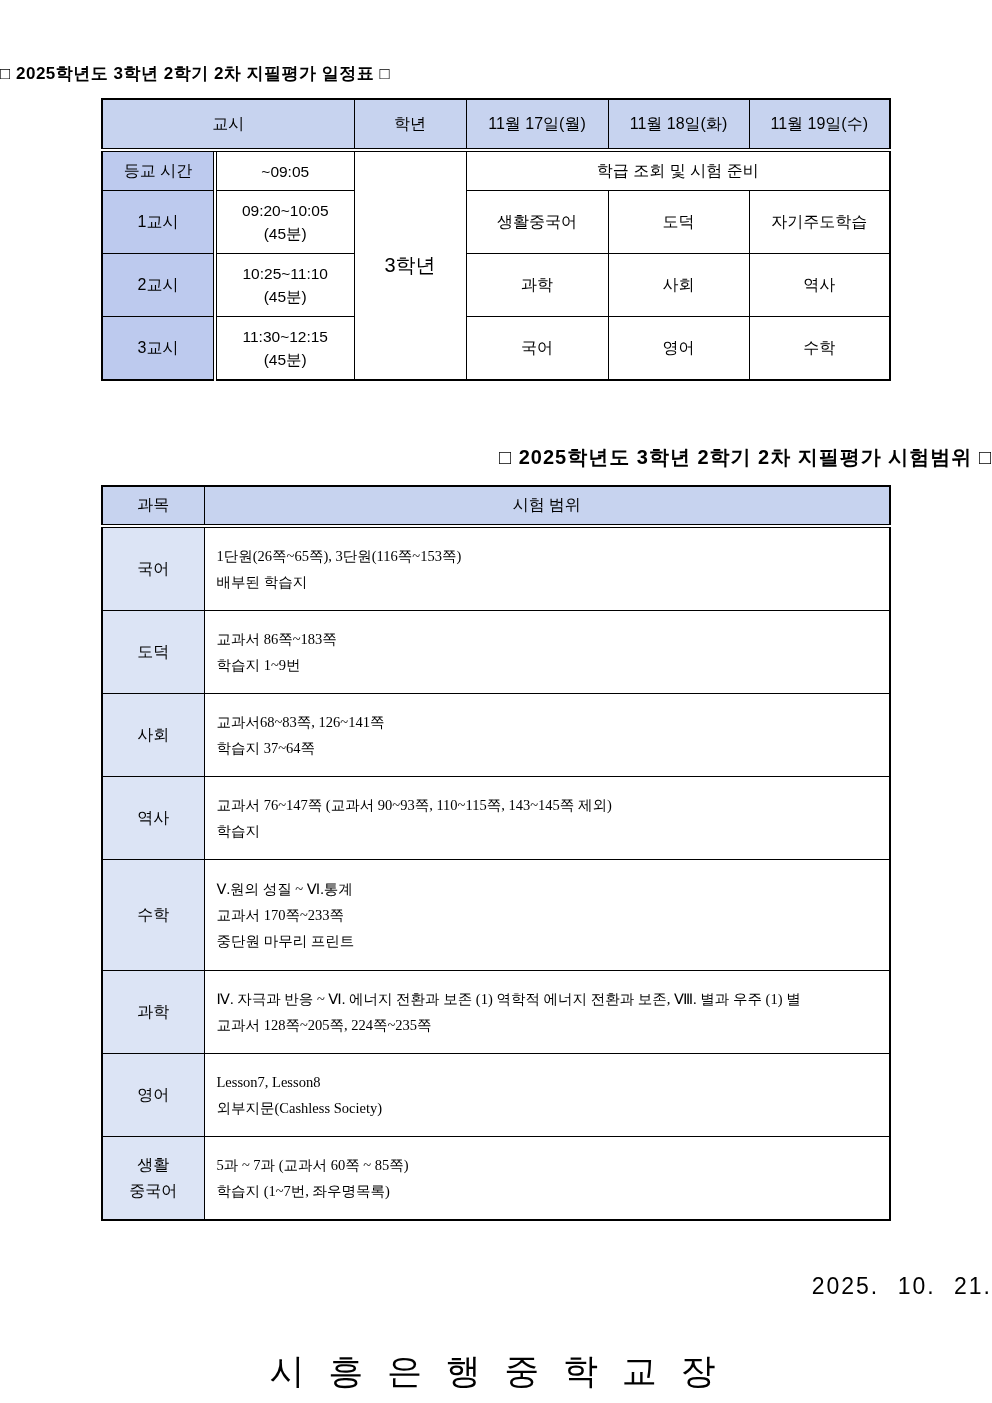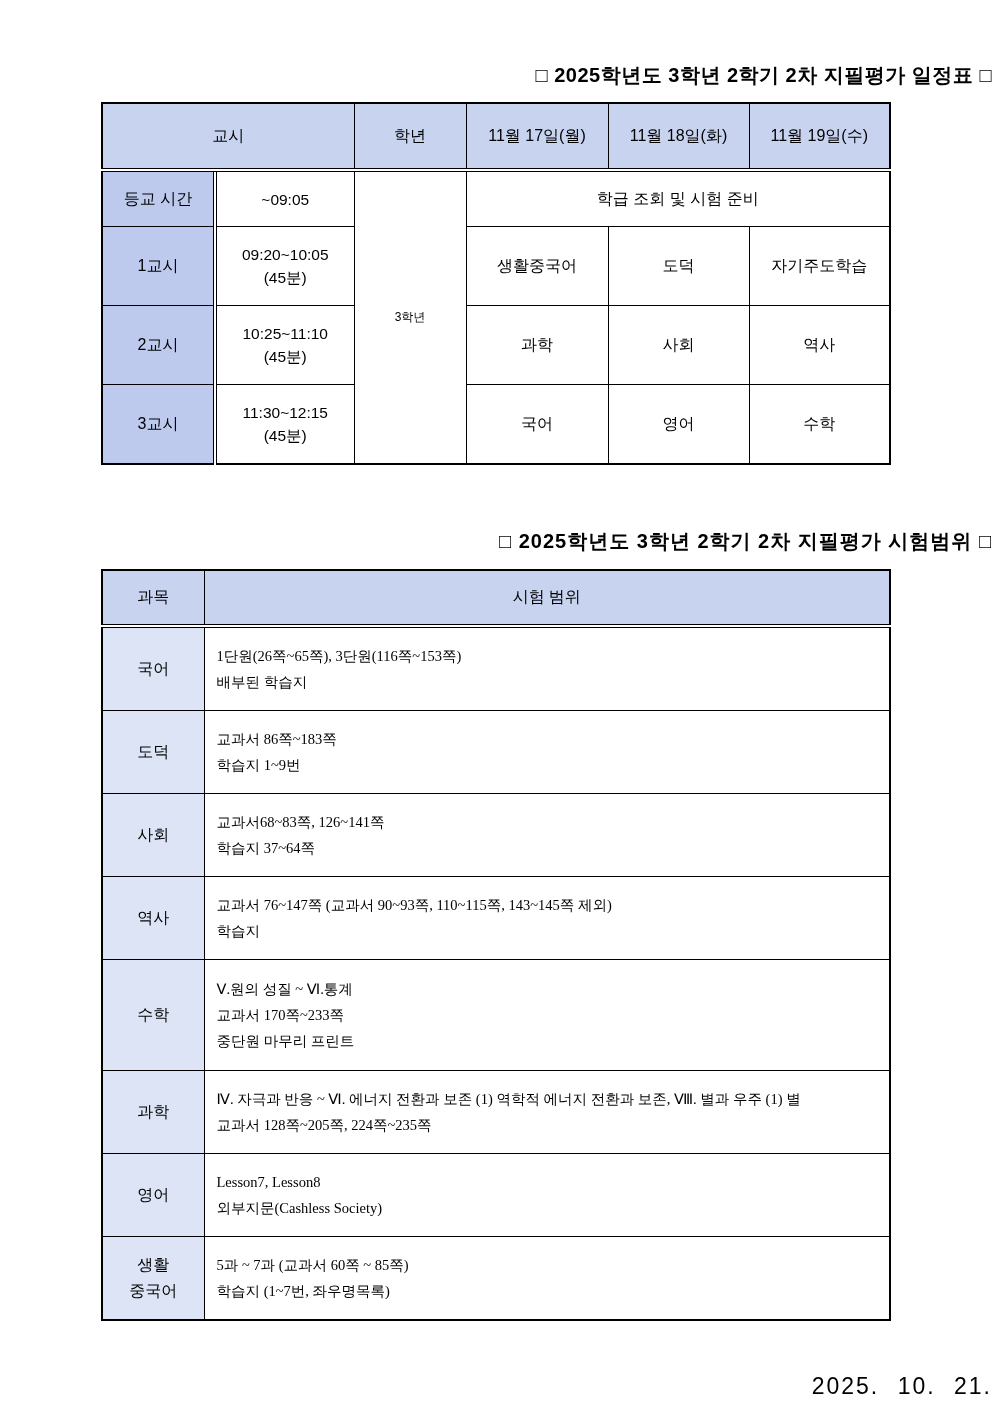--- a/index.html
+++ b/index.html
@@ -12,22 +12,22 @@
   .page {
     width: 992px;
     height: 1403px;
     margin: 0 auto;
     background: #ffffff;
     position: relative;
     overflow: hidden;
   }
   .doc-title1 {
     margin-top: 62px;
-    text-align: right;
-    font-size: 20px;
+    text-align: left;
+    font-size: 17px;
     font-weight: 700;
     letter-spacing: 0.5px;
   }
   .doc-title2 {
     margin-top: 63px;
     text-align: right;
     font-size: 20px;
     font-weight: 700;
     letter-spacing: 1px;
   }
@@ -36,21 +36,21 @@
     table-layout: fixed;
     width: 788px;
     margin: 0 auto;
     border: 2px solid #000;
   }
   td, th {
     border: 1px solid #000;
     text-align: center;
     vertical-align: middle;
     font-weight: 400;
-    padding: 12px;
+    padding: 4px;
     overflow: hidden;
   }
   
   .schedule-table { margin-top: 13px; }
   .schedule-table .hdr td {
     background: #c7d3ef;
     height: 40px;
     font-size: 16px;
     border-bottom: 4px double #000;
   }
@@ -60,21 +60,21 @@
     margin-top: 22px;
   }
   .schedule-table .time-cell {
     border-left: 4px double #000;
     font-size: 15.5px;
     line-height: 23px;
   }
   .schedule-table .row-arrival td { height: 30px; }
   .schedule-table .row-period td { height: 54px; }
   .schedule-table .subject-cell { font-size: 16px; }
-  .schedule-table .grade-cell { font-size: 12px; margin-top: 16px; }
+  .schedule-table .grade-cell { font-size: 20px; margin-top: 16px; }
   
   .range-table { margin-top: 14px; font-family: Liberation Serif, serif; }
   .range-table .hdr td {
     background: #c7d3ef;
     height: 29px;
     font-size: 16px;
     border-bottom: 4px double #000;
   }
   .range-table .subj {
     background: #dce4f5;

